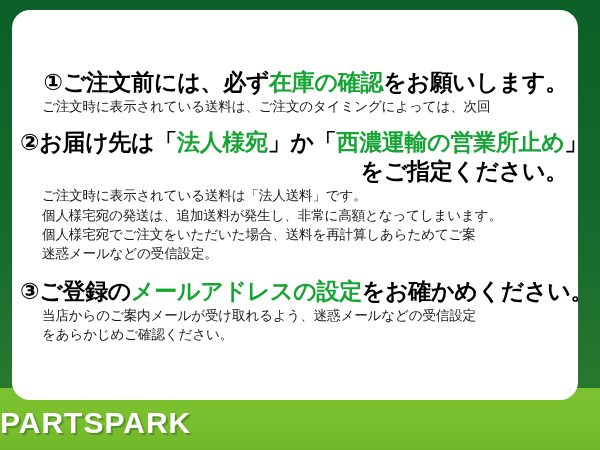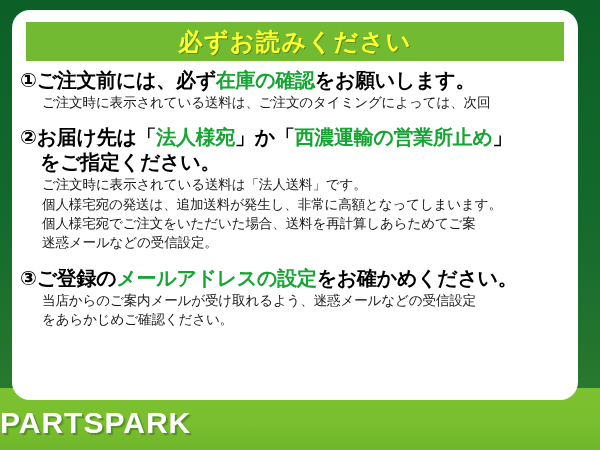--- a/index.html
+++ b/index.html
@@ -79,27 +79,28 @@
     top: 56px;
     bottom: 4px;
     padding: 0 10px 0 8px;
     box-sizing: border-box;
   }
 
   .item {
     margin: 0 0 6px 0;
   }
   .item-head {
-    font-size: 20px;
+    font-size: 23px;
     font-weight: bold;
     color: #000000;
     line-height: 1.22;
     letter-spacing: -0.3px;
     margin: 0 0 1px 0;
     white-space: nowrap;
+    text-align: right;
   }
   .hl {
     color: #16a434;
   }
   .item-sub {
     font-size: 13.6px;
     color: #1a1a1a;
     line-height: 1.42;
     margin: 0 0 0 22px;
     letter-spacing: -0.2px;
@@ -137,23 +138,20 @@
 </style>
 </head>
 <body>
 
 <div class="notice-frame">
 
   <div class="footer-band"></div>
 
   <div class="card">
 
-    <div class="title-banner">
-      <span class="title-text">必ずお読みください</span>
-    </div>
 
     <div class="body-area">
 
       <div class="item item-1">
         <div class="item-head">
           <span>①</span><span>ご注文前には、必ず</span><span class="hl">在庫の確認</span><span>をお願いします。</span>
         </div>
         <div class="item-sub">ご注文時に表示されている送料は、ご注文のタイミングによっては、次回</div>
       </div>
 

